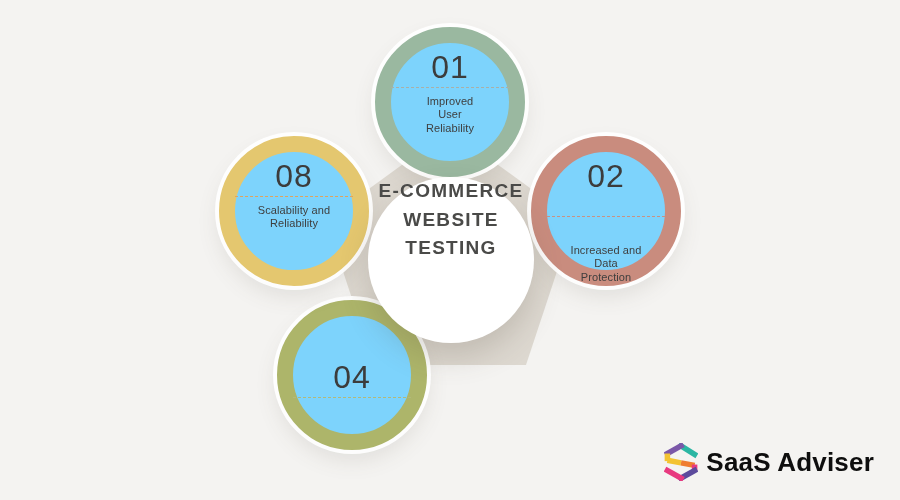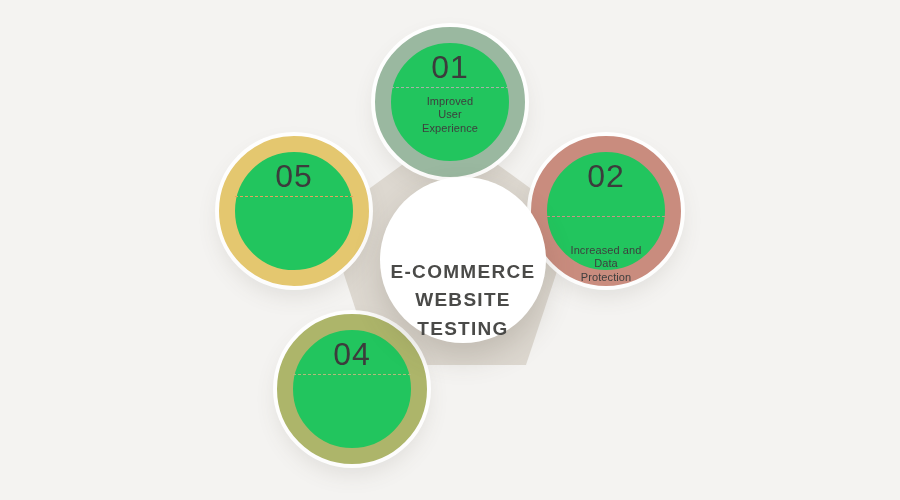--- a/index.html
+++ b/index.html
@@ -5,45 +5,45 @@
   html,body{margin:0;padding:0;}
   body{
     width:900px;height:500px;overflow:hidden;position:relative;
     font-family:"Liberation Sans", sans-serif;
     background:#f4f3f1;
   }
   .canvas{position:absolute;inset:0;}
   .connector{position:absolute;left:0;top:0;}
   .circle{
     position:absolute;width:150px;height:150px;border-radius:50%;
-    border:16px solid #ccc;background:#22c55e;box-sizing:border-box;
+    border:16px solid #ccc;background:#7dd3fc;box-sizing:border-box;
     display:flex;flex-direction:column;align-items:center;
     box-shadow:0 0 0 4px rgba(255,255,255,0.92), 0 10px 22px rgba(95,85,70,0.13);
     z-index:2;
   }
   .c1{left:375px;top:27px;}
   .c2{left:531px;top:136px;}
   .c3{left:472px;top:314px;}
-  .c4{left:277px;top:314px;}
+  .c4{left:277px;top:300px;justify-content:center;}
   .c5{left:219px;top:136px;}
   .num{
     margin-top:7px;font-size:32px;line-height:34px;font-weight:500;
     color:#3c3c3c;letter-spacing:1px;
   }
   .divider{
     width:100%;height:0;border-top:1.5px dashed #999;margin-top:3px;
   }
   .label{
     margin-top:7px;font-size:11px;line-height:1.22;color:#3e3e3e;
     text-align:center;white-space:pre-line;letter-spacing:0.1px;
   }
   .center-circle{
-    position:absolute;left:380px;top:177px;width:166px;height:166px;
+    position:absolute;left:368px;top:177px;width:166px;height:166px;
     border-radius:50%;background:#ffffff;z-index:3;
-    display:flex;align-items:flex-end;justify-content:center;
+    display:flex;align-items:flex-start;justify-content:center;
     box-shadow:0 14px 30px rgba(85,75,60,0.20);
   }
   .center-title{
     font-size:19px;font-weight:700;letter-spacing:1.3px;line-height:1.5;
     color:#4a4a48;text-align:center;white-space:pre-line;
   }
   .brand{
     position:absolute;right:26px;bottom:19px;z-index:4;
     display:flex;align-items:center;gap:8px;
   }
@@ -58,42 +58,57 @@
 
   <svg class="connector" width="900" height="500" viewBox="0 0 900 500">
     <polygon points="450,130 574,220 526,365 374,365 326,220" style="fill: rgb(221, 216, 208);"></polygon>
   </svg>
 
   <div class="circle c1" style="border-color: rgb(154, 184, 160);">
     <div class="num">01</div>
     <div class="divider" style="border-top-color: rgb(169, 176, 167);"></div>
     <div class="label">Improved
 User
-Experience</div>
+Reliability</div>
   </div>
 
   <div class="circle c2" style="border-color: rgb(201, 140, 126); gap: 20px;">
     <div class="num">02</div>
     <div class="divider" style="border-top-color: rgb(200, 147, 132);"></div>
     <div class="label">Increased and
 Data
 Protection</div>
   </div>
 
 
   <div class="circle c4" style="border-color: rgb(173, 181, 106);">
     <div class="num">04</div>
     <div class="divider" style="border-top-color: rgb(178, 185, 122);"></div>
   </div>
 
   <div class="circle c5" style="border-color: rgb(228, 199, 111);">
-    <div class="num">05</div>
+    <div class="num">08</div>
     <div class="divider" style="border-top-color: rgb(226, 164, 92);"></div>
+    <div class="label">Scalability and
+Reliability</div>
   </div>
 
   <div class="center-circle" style="background: rgb(255, 255, 255);">
     <div class="center-title" style="color: rgb(74, 74, 72);">E-COMMERCE
 WEBSITE
 TESTING</div>
   </div>
 
+  <div class="brand">
+    <svg width="34" height="38" viewBox="0 0 40 44">
+      <line x1="36" y1="13" x2="20" y2="3" stroke-width="6.5" stroke-linecap="square" style="stroke: rgb(43, 182, 163);"></line>
+      <line x1="20" y1="3" x2="4" y2="12" stroke-width="6.5" stroke-linecap="square" style="stroke: rgb(123, 87, 168);"></line>
+      <line x1="4" y1="12" x2="4" y2="21" stroke-width="6.5" stroke-linecap="butt" style="stroke: rgb(243, 195, 49);"></line>
+      <line x1="4" y1="20" x2="20" y2="23" stroke-width="6.5" stroke-linecap="butt" style="stroke: rgb(243, 195, 49);"></line>
+      <line x1="20" y1="23" x2="36" y2="26" stroke-width="6.5" stroke-linecap="butt" style="stroke: rgb(239, 125, 47);"></line>
+      <line x1="36" y1="25" x2="36" y2="32" stroke-width="6.5" stroke-linecap="butt" style="stroke: rgb(232, 57, 127);"></line>
+      <line x1="36" y1="32" x2="20" y2="41" stroke-width="6.5" stroke-linecap="square" style="stroke: rgb(92, 74, 156);"></line>
+      <line x1="20" y1="41" x2="4" y2="32" stroke-width="6.5" stroke-linecap="square" style="stroke: rgb(232, 57, 127);"></line>
+    </svg>
+    <span class="brand-name" style="color: rgb(14, 14, 14);">SaaS Adviser</span>
+  </div>
 
 </div>
 
 </body></html>

